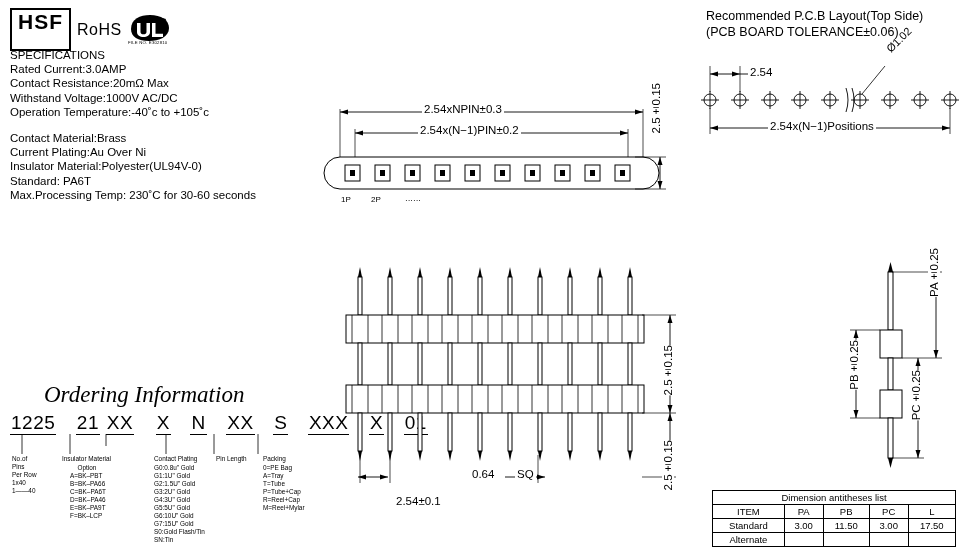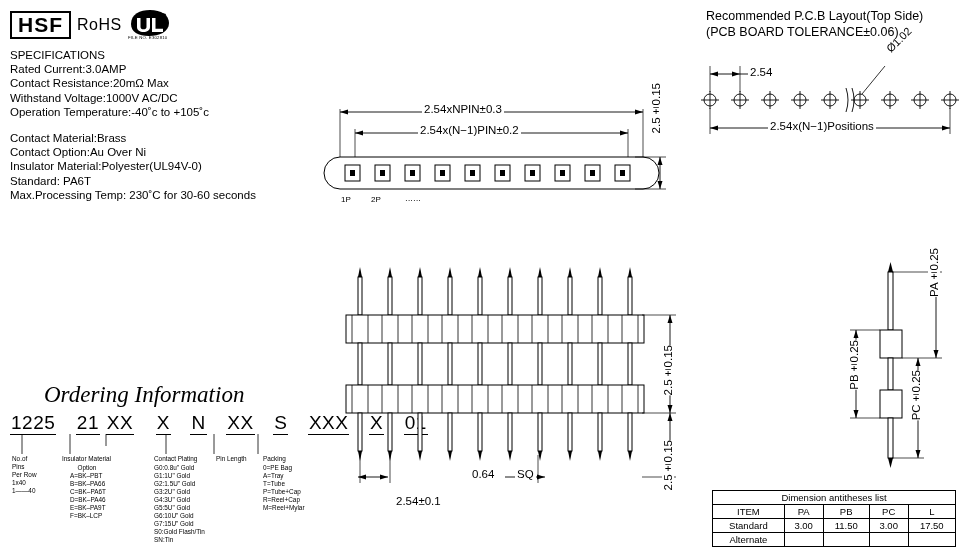--- a/index.html
+++ b/index.html
@@ -15,21 +15,21 @@
   }
   .abs { position: absolute; }
 
   
   #hsf-badge {
     left: 10px; top: 8px;
     display: flex; align-items: center; gap: 6px;
   }
   .hsf-box {
     border: 2px solid #000;
-    padding: 1px 6px 0 6px;
+    padding: 1px 6px 16px 6px;
     font-size: 21px;
     font-weight: bold;
     letter-spacing: 1px;
     line-height: 1.05;
     font-family: "Liberation Sans", sans-serif;
   }
   .rohs-text {
     font-size: 16px;
     letter-spacing: 0.5px;
   }
@@ -108,21 +108,21 @@
 </div>
 
 <div class="abs" id="specs">
   <div>SPECIFICATIONS</div>
   <div>Rated Current:3.0AMP</div>
   <div>Contact Resistance:20mΩ Max</div>
   <div>Withstand Voltage:1000V AC/DC</div>
   <div>Operation Temperature:-40˚c to +105˚c</div>
   <div class="gap"></div>
   <div>Contact Material:Brass</div>
-  <div>Contact Option:Au Over Ni</div>
+  <div>Current Plating:Au Over Ni</div>
   <div>Insulator Material:Polyester(UL94V-0)</div>
   <div>Standard:            PA6T</div>
   <div>Max.Processing Temp: 230˚C for 30-60 seconds</div>
 </div>
 
 <div class="abs" id="ordering-title">Ordering Information</div>
 
 <div class="abs" id="order-code">
   <span class="code-u">1225</span>
   <span style="width:8px"></span>

